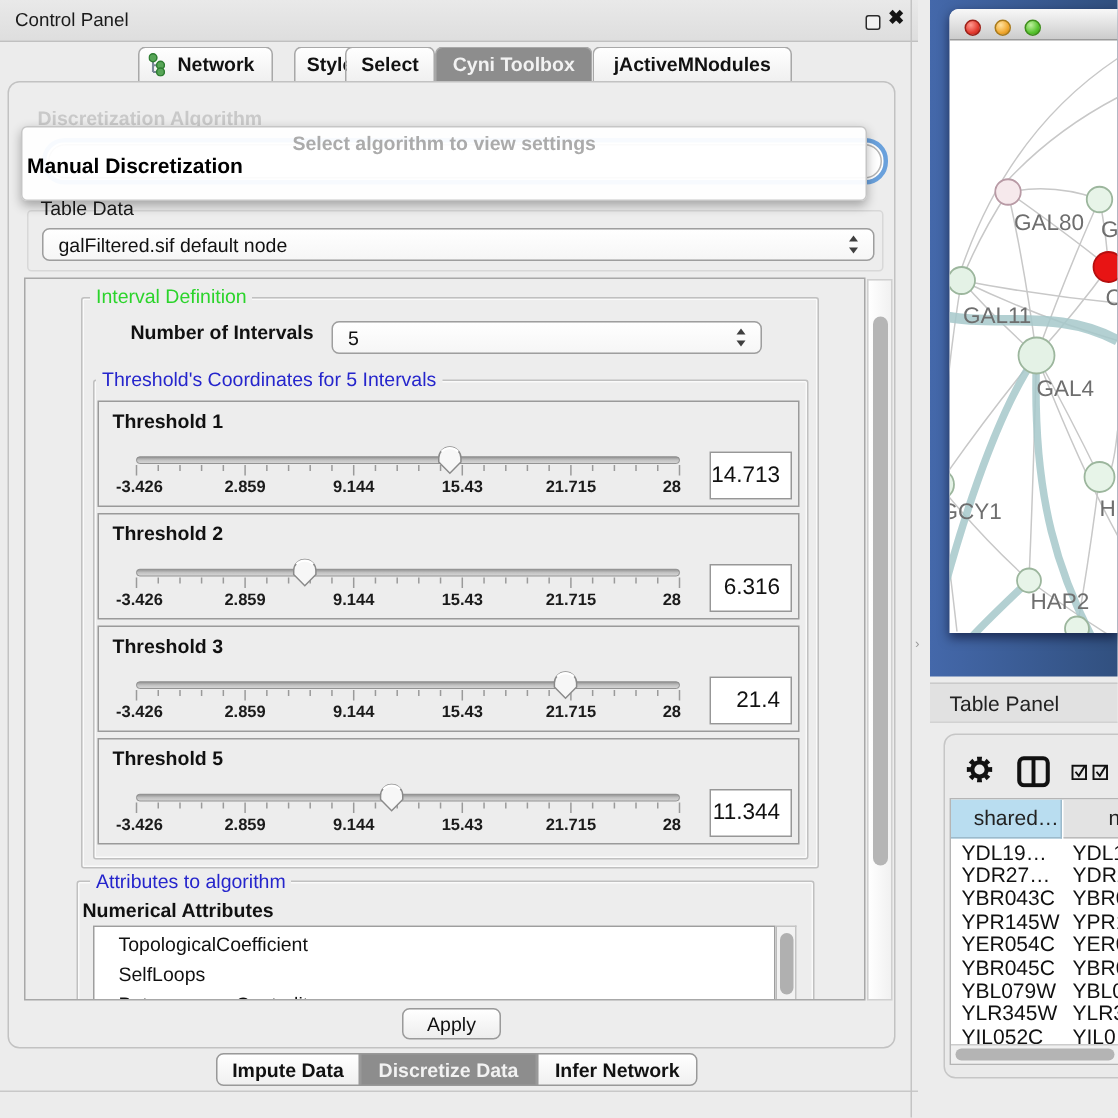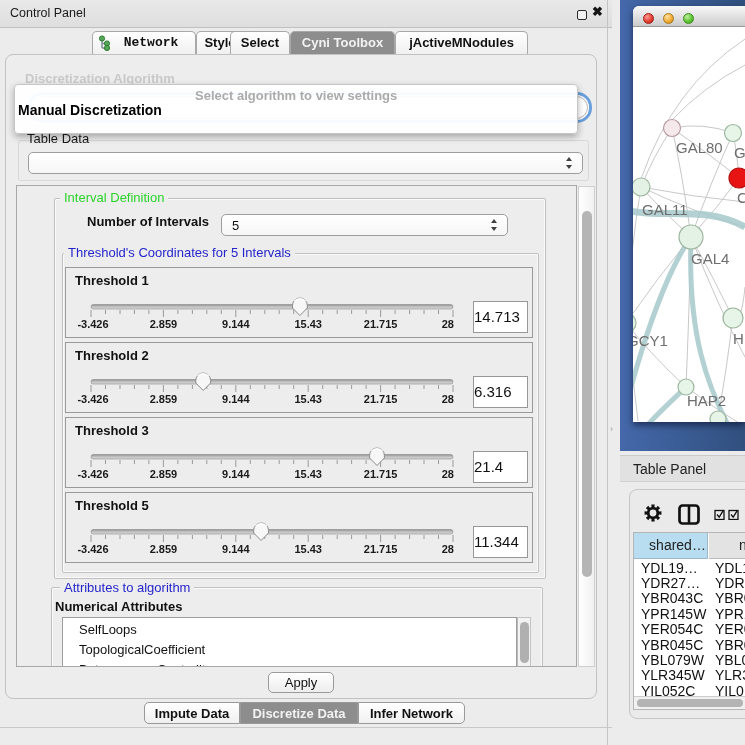--- a/index.html
+++ b/index.html
@@ -41,21 +41,21 @@
   background:linear-gradient(90deg,#ffffff,#f1f1f1); border:1px solid #d0d0d0; }
 #vsbthumb { position:absolute; left:2.5px; top:24px; width:10px; height:366px;
   background:#b5b5b5; border-radius:5px; }
 .group { position:absolute; border:1px solid #c0c0c0; border-radius:2px;
   box-shadow:inset 0 0 0 1px rgba(255,255,255,0.7); }
 .gtitle { position:absolute; font-size:13px; background:#ededed; padding:0 4px; white-space:nowrap; }
 .tpanel { position:absolute; left:48px; width:468px; height:71px;
   border:1px solid #9a9a9a; background:#ededed; }
 .tlabel { position:absolute; left:9px; top:5px; font-size:13px; font-weight:bold; color:#111; }
 .tval { position:absolute; left:407px; top:33px; width:55px; height:32px; background:#fff;
-  border:1px solid #979797; font-size:15px; color:#111; 
+  border:1px solid #979797; font-size:15px; color:#111; text-align:right;
   line-height:30px; padding-right:7px; }
 #attrlist { position:absolute; left:45px; top:431px; width:455px; height:51px;
   background:#fff; border:1px solid #9e9e9e; font-size:13px; color:#111; overflow:hidden; }
 #attrlist div { padding-left:16px; line-height:20px; } #attrlist { padding-top:1.5px; }
 #alsb { position:absolute; left:500px; top:431px; width:14px; height:51px;
   background:#f2f2f2; border:1px solid #c4c4c4; border-left:1px solid #bbb; }
 #alsbthumb { position:absolute; left:2px; top:4px; width:9px; height:41px; background:#b0b0b0; border-radius:4.5px; }
 #applybtn { position:absolute; left:268px; top:672px; width:66px; height:21px;
   background:linear-gradient(#ffffff,#ededed); border:1px solid #9a9a9a; border-radius:5px;
   font-size:13px; color:#111; text-align:center; line-height:19px; }
@@ -94,40 +94,41 @@
 #popup .it1 { position:absolute; left:3px; top:17px; font-size:14px; font-weight:bold; color:#000; }
 #popup .it2 { position:absolute; left:3px; top:32px; font-size:14px; color:#000; }
 </style></head>
 <body>
 <div id="titlebar">Control Panel</div>
 <div id="winbtns">
     <div id="floatbtn"></div>
     <div id="closebtn">✖</div>
   </div>
 
-<div class="tab" style="left:92px;width:104px;font-family:Liberation Mono, monospace;"><svg width="11" height="16" style="position:absolute;left:6px;top:3px">
+<div class="tab" style="left:92px;width:90px;"><svg width="11" height="16" style="position:absolute;left:6px;top:3px">
       <path d="M3,4 V13" stroke="#7a8898" stroke-width="1.4" fill="none"></path>
       <path d="M3,8.5 H8 M3,13 H8" stroke="#7a8898" stroke-width="1.4" fill="none"></path>
       <circle cx="3" cy="3.5" r="2.6" fill="#57a557" stroke="#2e7d32" stroke-width="1"></circle>
       <circle cx="8" cy="8.5" r="2.6" fill="#57a557" stroke="#2e7d32" stroke-width="1"></circle>
       <circle cx="8" cy="13" r="2.6" fill="#57a557" stroke="#2e7d32" stroke-width="1"></circle>
     </svg><span style="margin-left:14px">Network</span></div>
 <div class="tab" style="left:196px;width:48px;">Style</div>
 <div class="tab" style="left:230px;width:60px;">Select</div>
 <div class="tab tabsel" style="left:290px;width:105px;">Cyni Toolbox</div>
 <div class="tab" style="left:395px;width:133px;">jActiveMNodules</div>
 
 <div id="outer"></div>
 <div id="ghostlabel">Discretization Algorithm</div>
 <div id="focuscombo">
     <div class="inner"></div>
   </div>
 <div id="tdgroup"></div>
 <div id="tdlabel">Table Data</div>
 <div class="combo" style="left:28px;top:152px;width:555px;height:22px;">
+  <div class="ctext" style="line-height:21px">galFiltered.sif default node</div>
     <div class="updn"></div>
 </div>
 
 <div id="sunken">
 
   <div class="group" style="left:37px;top:12px;width:492px;height:381px;"></div>
   <div class="gtitle" style="left:43px;top:4px;color:#2bd42b;">Interval Definition</div>
   <div style="position:absolute;left:70px;top:28px;font-size:13px;font-weight:bold;color:#111;">Number of Intervals</div>
   <div class="combo" style="left:204px;top:28px;width:287px;height:22px;">
     <div class="ctext" style="line-height:21px">5</div>
@@ -238,22 +239,22 @@
             <path d="M-5.5,3.2 a7.4,7.4 0 0 1 11,0" stroke="#fff" stroke-width="1.5" fill="none"></path>
           </g>
         </svg>
   <div class="tval">11.344</div>
 </div>
   </div>
   <div class="group" style="left:34px;top:401px;width:492px;height:95px;"></div>
   <div class="gtitle" style="left:43px;top:394px;color:#2525cc;">Attributes to algorithm</div>
   <div style="position:absolute;left:38px;top:413px;font-size:13px;font-weight:bold;color:#111;">Numerical Attributes</div>
   <div id="attrlist">
+      <div>TopologicalCoefficient</div>
       <div>SelfLoops</div>
-      <div>TopologicalCoefficient</div>
       <div>BetweennessCentrality</div>
     </div>
   <div id="alsb">
       <div id="alsbthumb"></div>
     </div>
 </div>
 <div id="vsb">
     <div id="vsbthumb"></div>
   </div>
 

